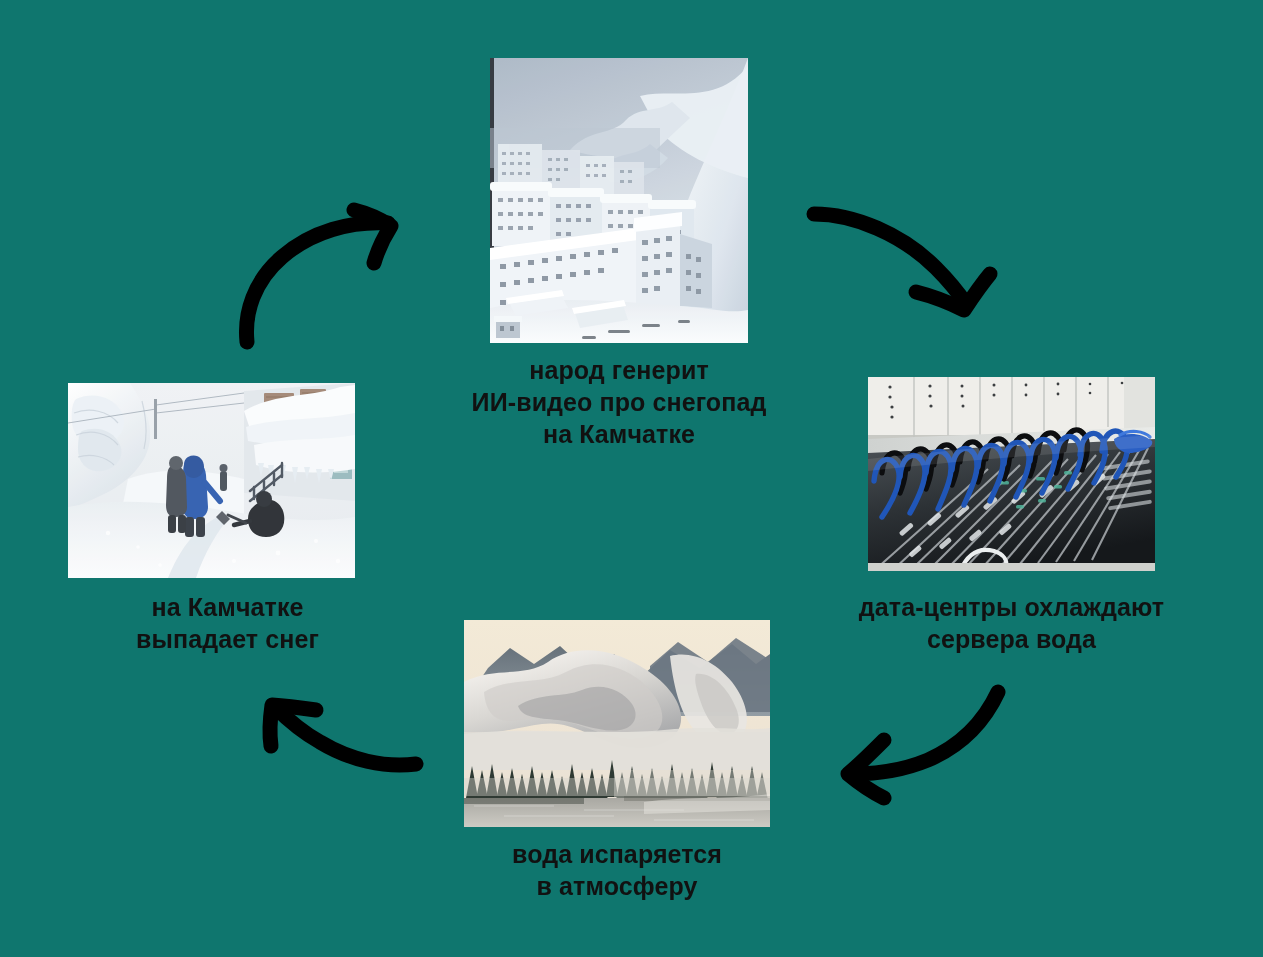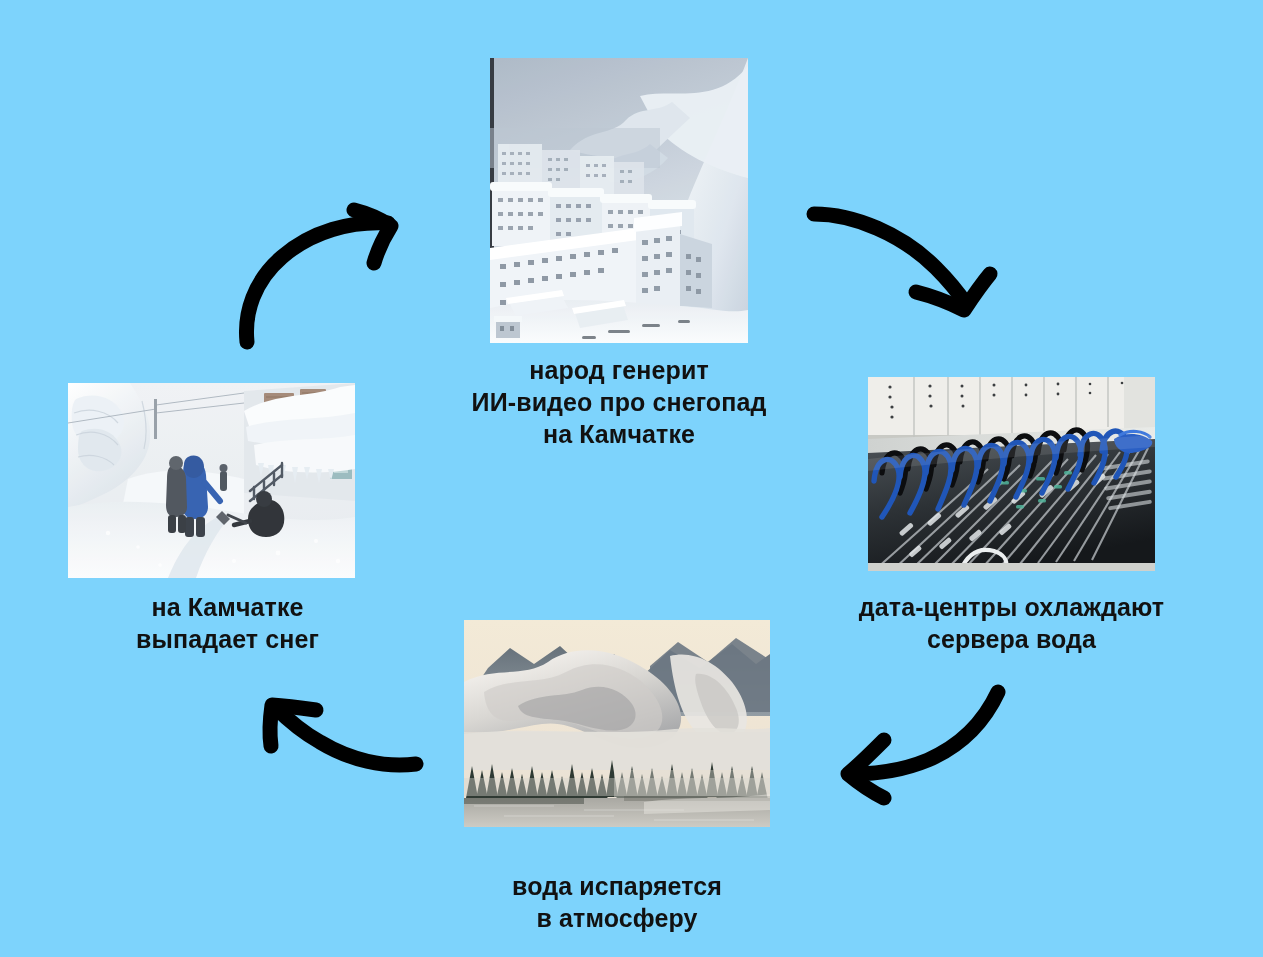--- a/index.html
+++ b/index.html
@@ -8,21 +8,21 @@
     padding: 0;
     background: #ffffff;
   }
   body {
     font-family: "Liberation Sans", sans-serif;
   }
   #canvas {
     position: relative;
     width: 1263px;
     height: 957px;
-    background: #7dd3fc;
+    background: #0f766e;
     overflow: hidden;
   }
   .photo {
     position: absolute;
     overflow: hidden;
     background: #c9d2dc;
   }
   .photo svg { display: block; width: 100%; height: 100%; }
   .caption {
     position: absolute;
@@ -481,21 +481,21 @@
         <line x1="40" y1="196" x2="150" y2="196"></line>
         <line x1="190" y1="200" x2="290" y2="200"></line>
       </g>
 
       <rect x="0" y="178" width="120" height="6" fill="#4a5149" opacity="0.55"></rect>
       <rect x="160" y="176" width="146" height="5" fill="#56584f" opacity="0.35"></rect>
 
       <path d="M180,182 C220,176 260,180 306,174 L306,190 L180,194 Z" fill="#e8e5e0" opacity="0.5"></path>
     </svg>
   </div>
-  <div class="caption" style="left:437px; top:838px; width:360px;margin-top:32px;">вода испаряется
+  <div class="caption" style="left:437px; top:838px; width:360px;">вода испаряется
 в атмосферу</div>
 
   <div class="photo" style="left:68px; top:383px; width:287px; height:195px;">
     <svg viewBox="0 0 287 195" preserveAspectRatio="none">
       <defs>
         <linearGradient id="snsky" x1="0" y1="0" x2="0" y2="1">
           <stop offset="0" stop-color="#eef1f4"></stop>
           <stop offset="1" stop-color="#e3e8ec"></stop>
         </linearGradient>
         <linearGradient id="snground" x1="0" y1="0" x2="0" y2="1">

